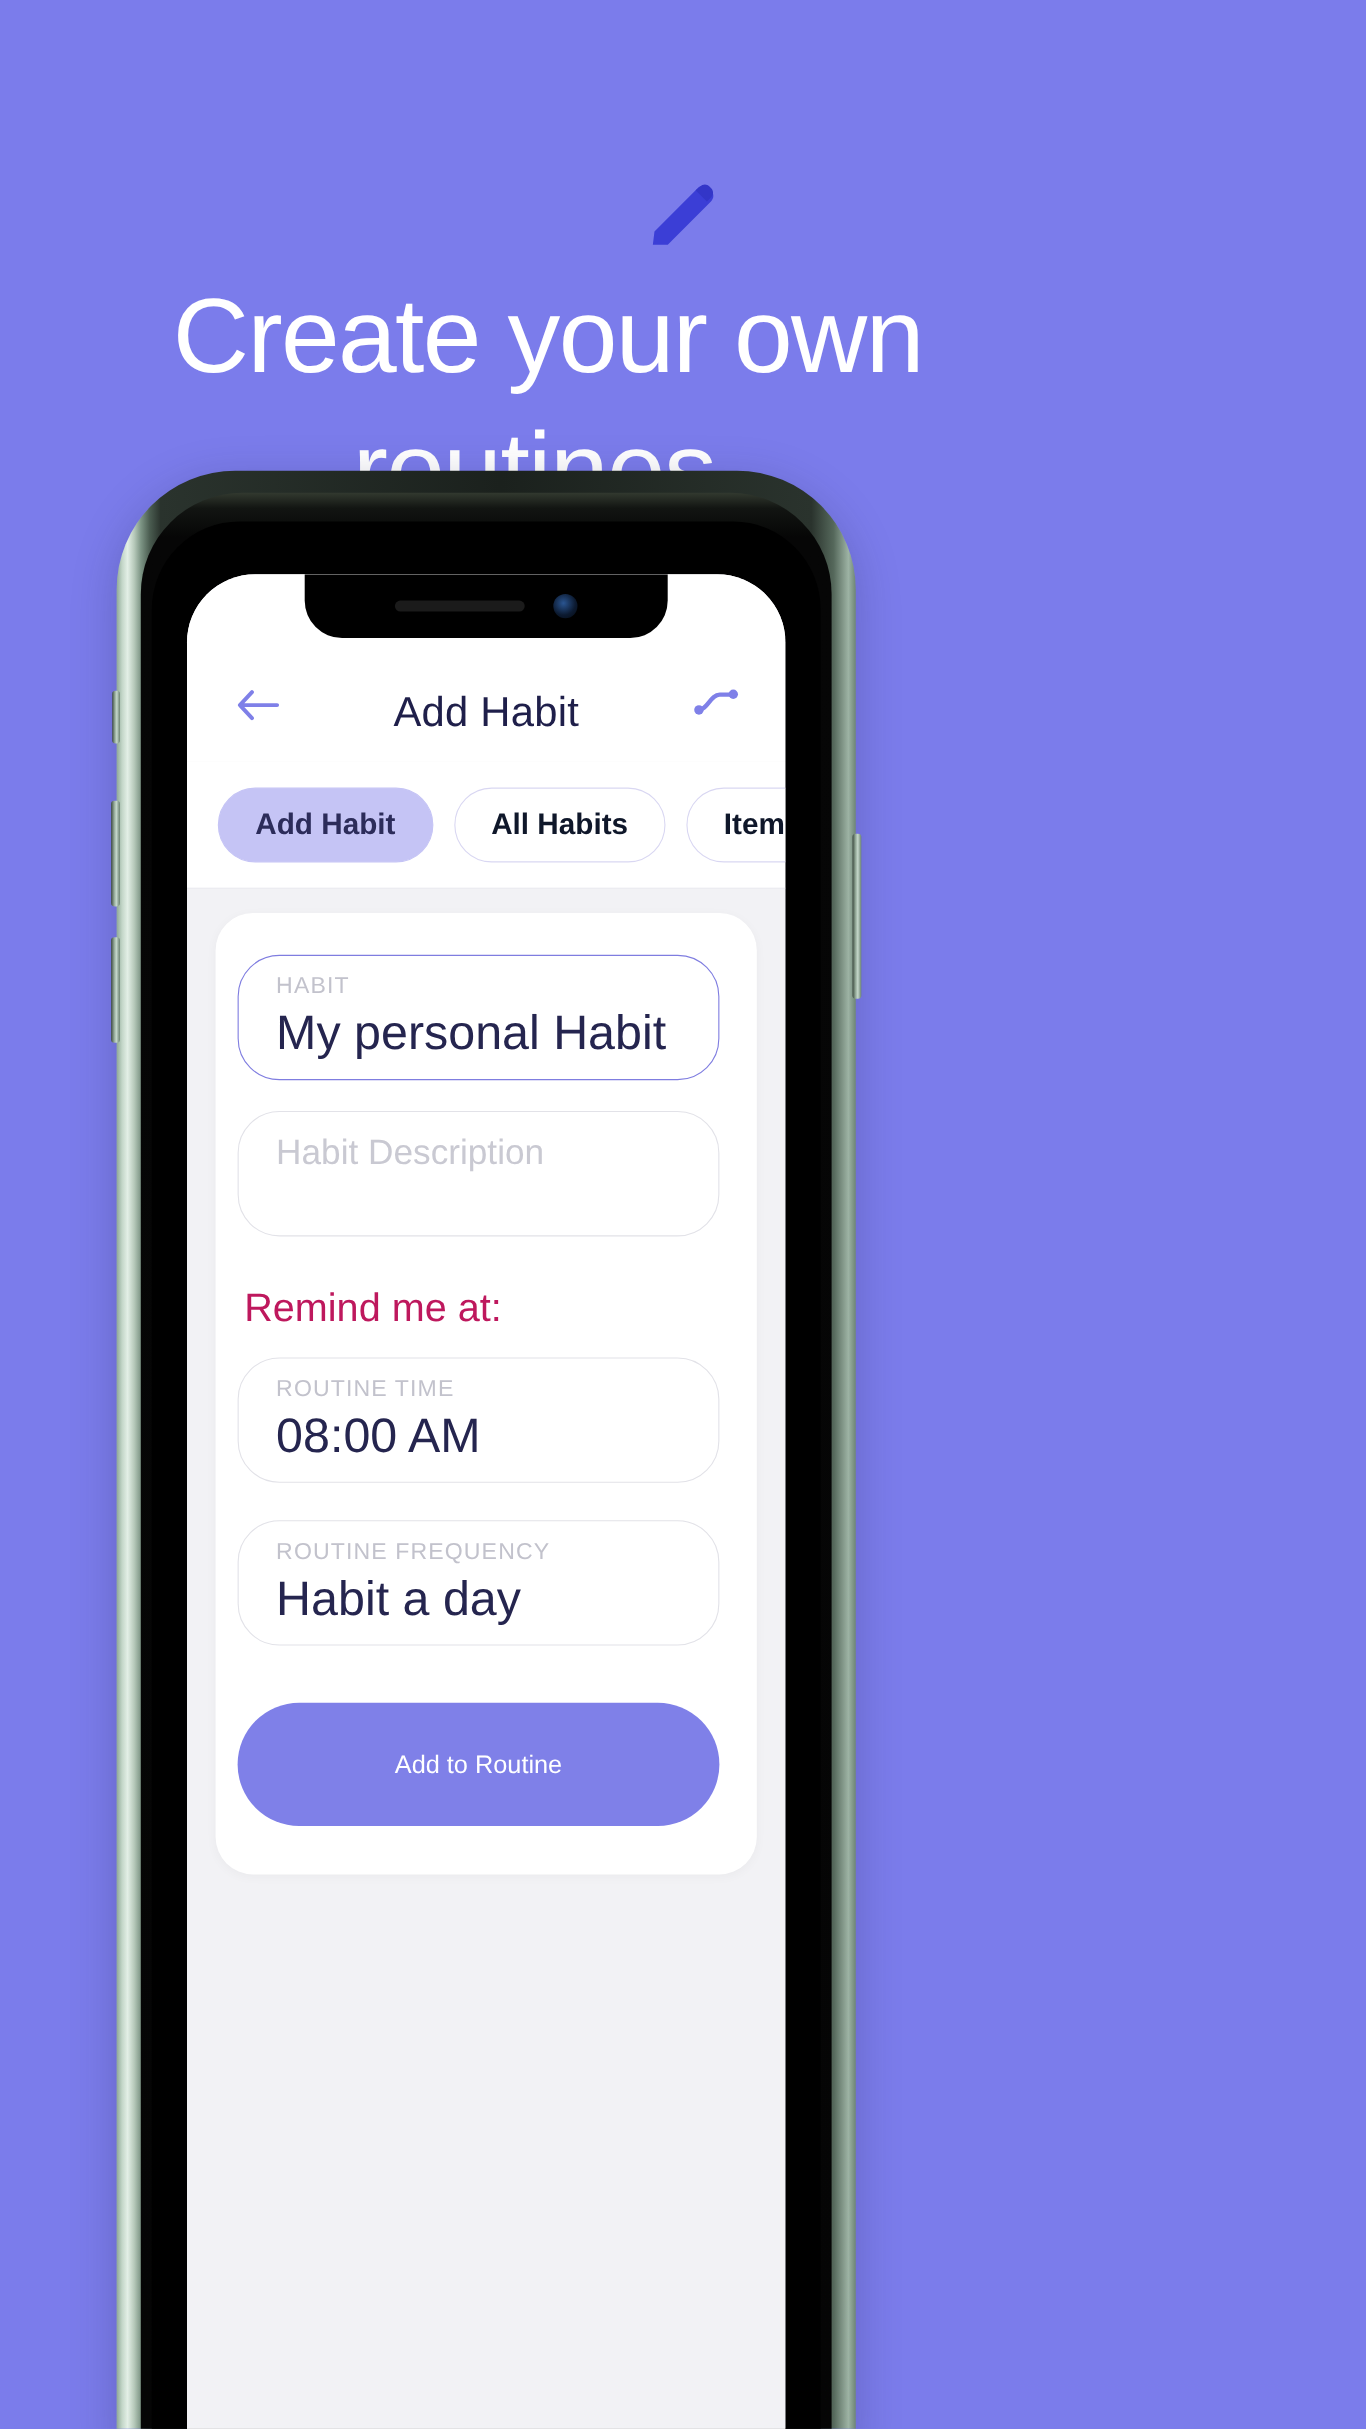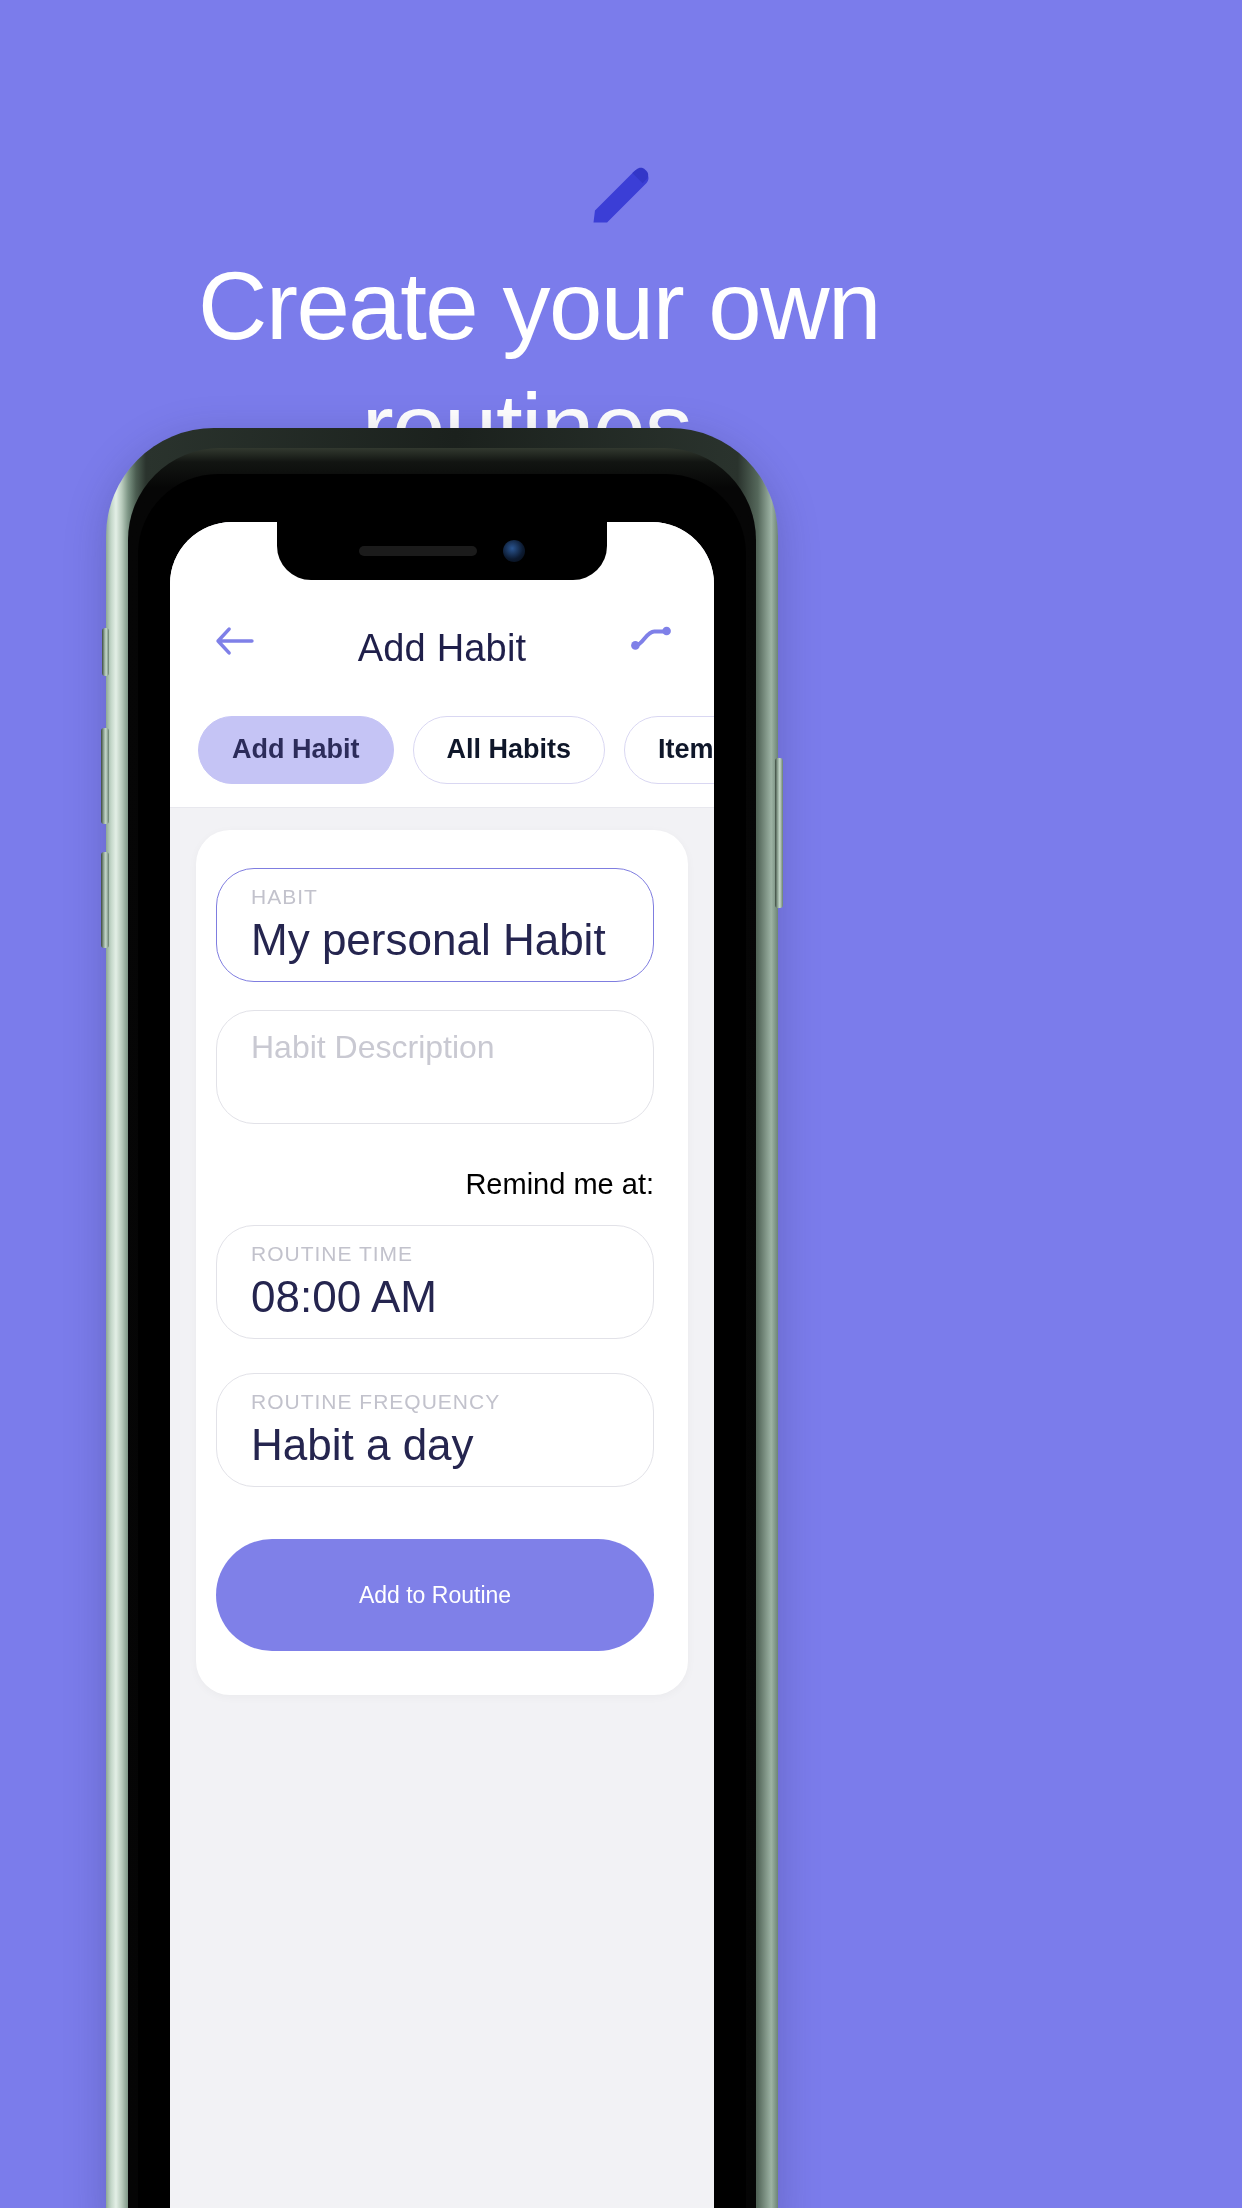--- a/index.html
+++ b/index.html
@@ -39,21 +39,20 @@
     position: absolute;
     top: 258px;
     left: 0;
     width: 996px;
     text-align: center;
     color: #ffffff;
     font-size: 96px;
     line-height: 1.0;
     font-weight: 400;
     letter-spacing: -1.5px;
-    padding-left: 41px;
   }
   .headline .l1 { display:block; }
   .headline .l2 { display:block; margin-top: 26px; }
 
   
   .device {
     position: absolute;
     left: 106px;
     top: 428px;
     width: 672px;
@@ -271,24 +270,23 @@
   }
   .field-placeholder {
     font-size: 32px;
     color: #c9c9d2;
   }
 
   .gap-16 { height: 28px; }
   .gap-28 { height: 34px; }
 
   .section-label {
-    font-size: 29px;
-    color: #000000;
+    font-size: 36px;
+    color: #be185d;
     margin: 44px 0 24px 6px;
-    text-align: right;
   }
 
   .cta {
     margin-top: 52px;
     height: 112px;
     border-radius: 56px;
     background: #7f80e8;
     color: #ffffff;
     font-size: 23px;
     display: flex;

